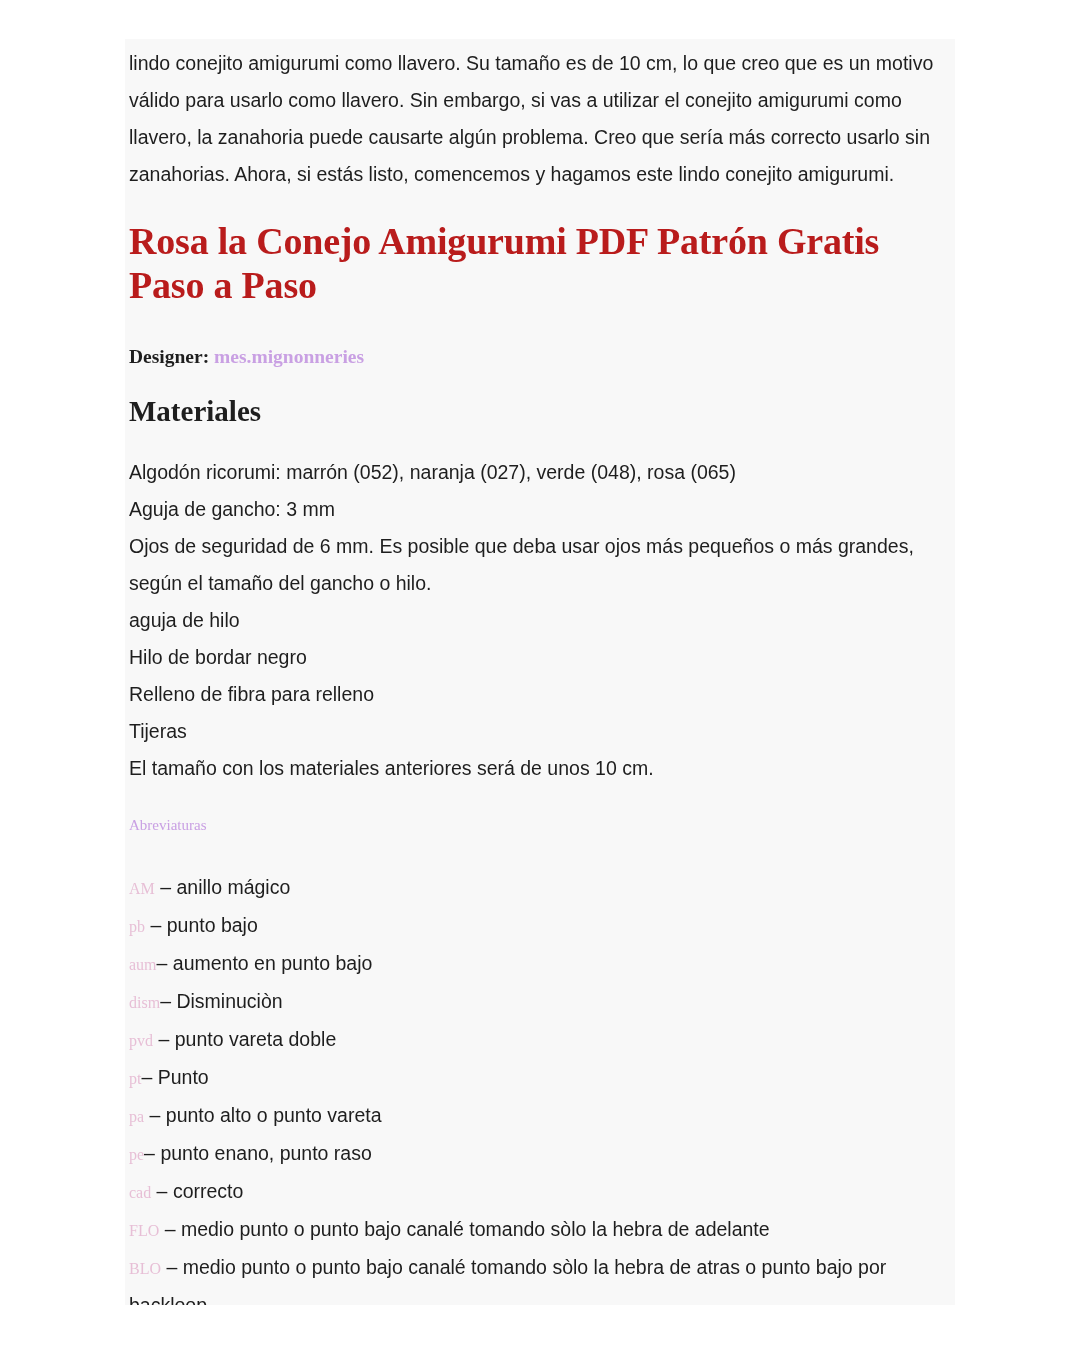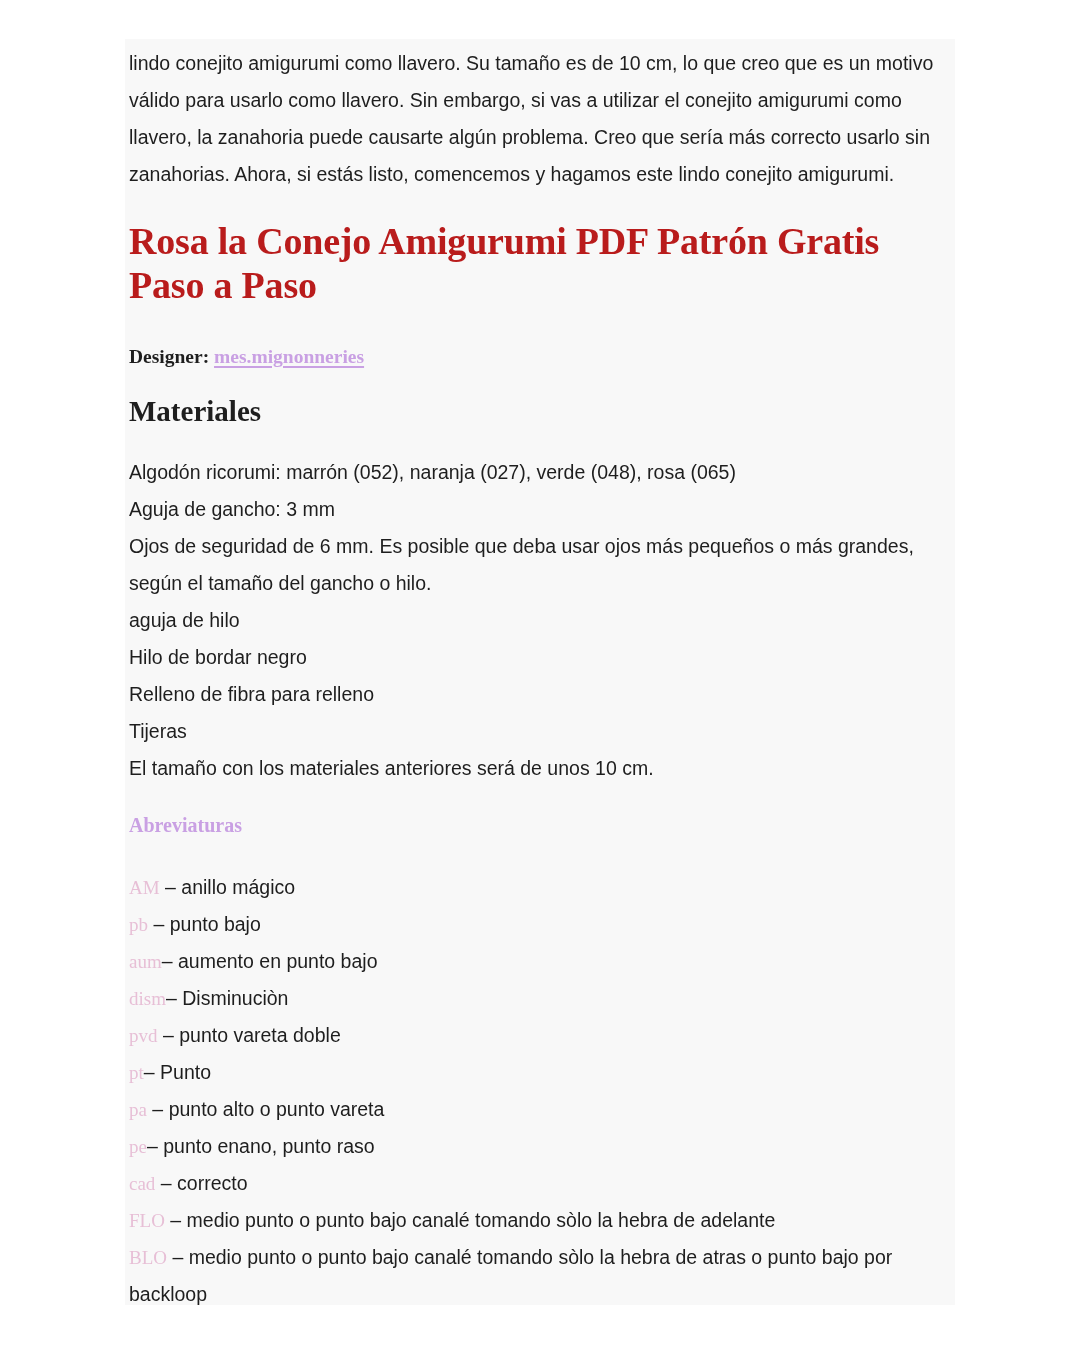--- a/index.html
+++ b/index.html
@@ -45,50 +45,49 @@
     .designer {
       font-family: "Liberation Serif", serif;
       font-weight: bold;
       font-size: 19.5px;
       color: #1e1e1e;
       margin: 38px 0 0 0;
       line-height: 24px;
     }
     .designer a {
       color: #c9a0e3;
-      text-decoration: underline;
       text-decoration-thickness: 2px;
       text-underline-offset: 3px;
     }
     .h-materiales {
       font-family: "Liberation Serif", serif;
       font-weight: bold;
       font-size: 29px;
       color: #1e1e1e;
       margin: 28px 0 0 0;
       line-height: 28px;
     }
     .materials {
       margin-top: 29px;
     }
     .h-section {
       font-family: "Liberation Serif", serif;
-      font-weight: bold;
-      font-size: 20px;
+      font-weight: normal;
+      font-size: 15px;
       color: #c9a0e3;
       line-height: 28px;
       margin: 24px 0 0 0;
     }
     .abbr-list {
       margin-top: 30px;
     }
     .abbr {
       font-family: "Liberation Serif", serif;
       color: #e7bfd6;
-      font-size: 19px;
+      font-size: 16px;
     }
     .h-cabeza {
       margin-top: 25px;
     }
   </style>
 </head>
 <body>
 
 <div class="card">
   <div class="inner">

